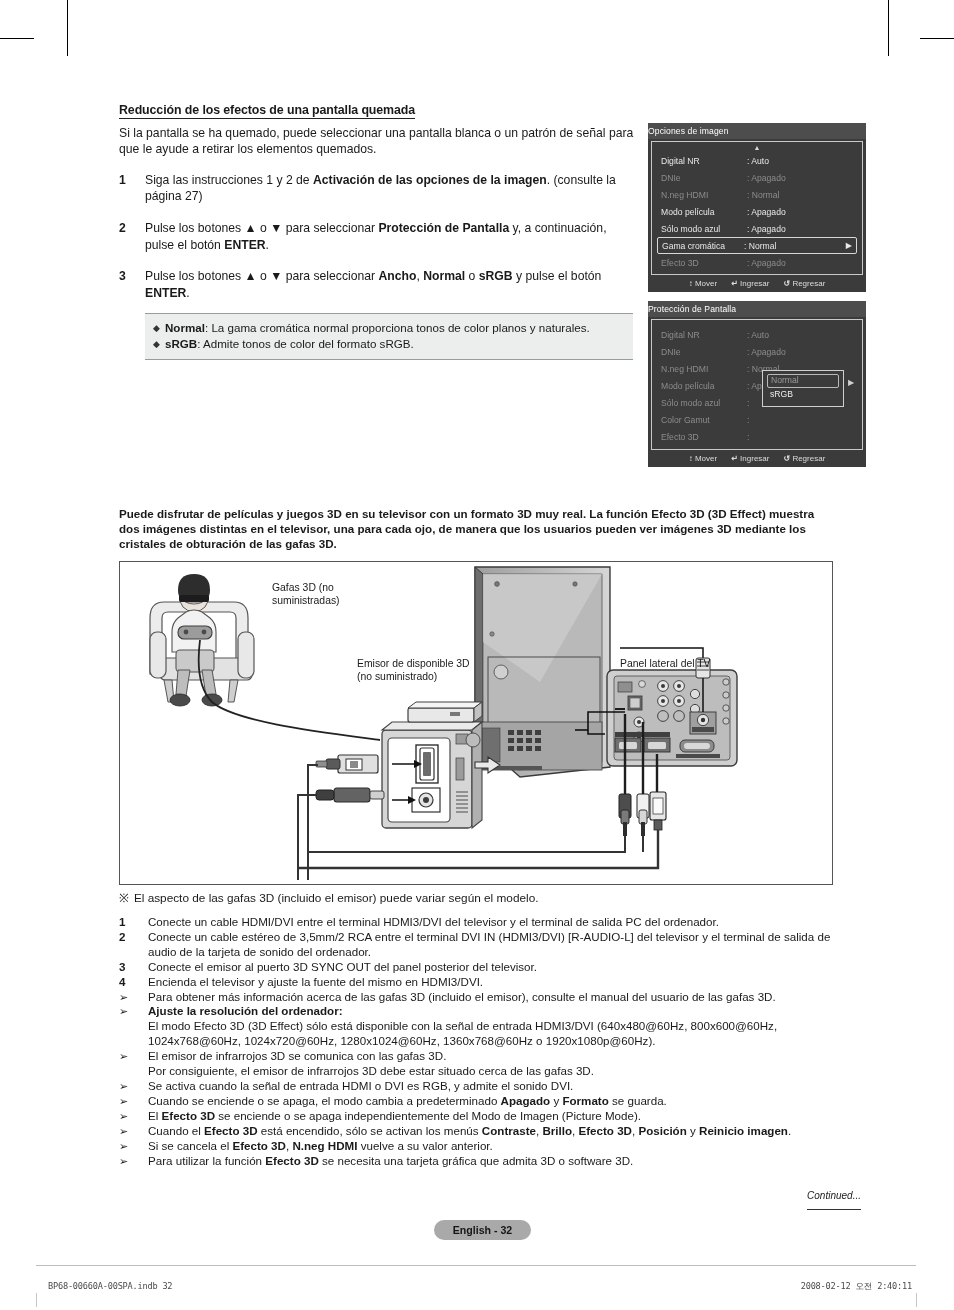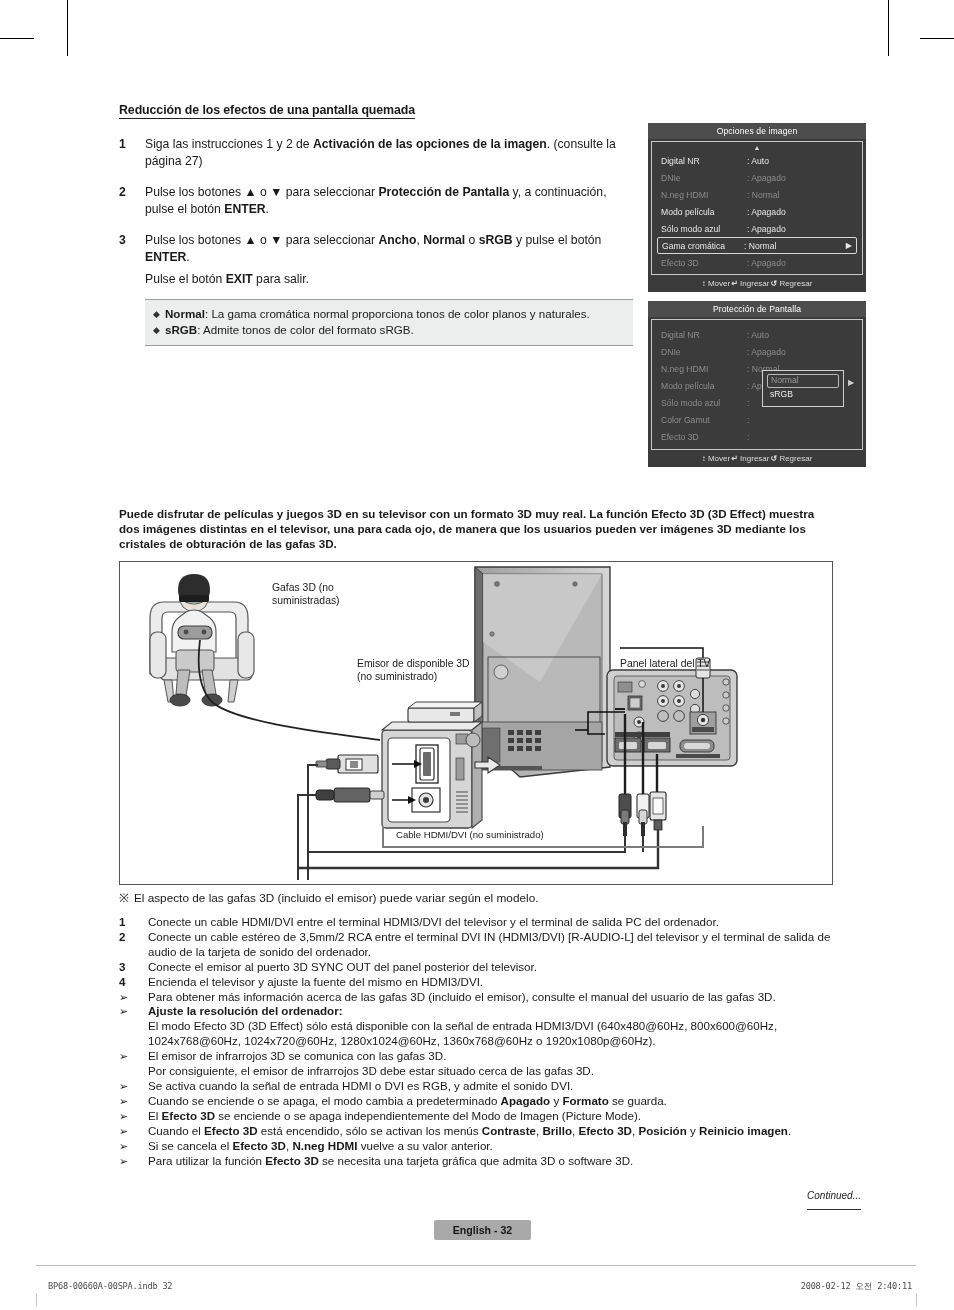--- a/index.html
+++ b/index.html
@@ -32,34 +32,34 @@
   b{font-weight:bold;}
 
   .notebox{margin-top:12px;margin-left:26px;background:#eceded;border-top:1px solid #9a9a9a;
            border-bottom:1px solid #9a9a9a;padding:6px 10px 7px 8px;width:470px;}
   .notebox .nl{font-size:11.6px;line-height:15.6px;display:flex;}
   .notebox .nl .bt{width:12px;flex:0 0 12px;color:#333;font-size:9px;line-height:16px;}
 
   
   .osd{position:absolute;width:218px;background:#3b3b3b;color:#e8e8e8;
        font-size:8.6px;box-sizing:border-box;}
-  .osd .osd-title{background:#4d4d4d;text-align:center;padding:3px 0 3px;
+  .osd .osd-title{background:#4d4d4d;text-align:left;padding:3px 0 3px;
                   font-size:8.6px;color:#fff;letter-spacing:0.1px;}
   .osd .osd-body{position:relative;border:1.2px solid #c9c9c9;margin:2px 3px 0 3px;
                  padding:2px 0 3px 0;min-height:120px;}
   .osd .uparrow{text-align:center;font-size:7px;line-height:7px;color:#d7d7d7;height:8px;}
   .osd .row{display:flex;align-items:center;height:17px;padding:0 8px 0 9px;position:relative;}
   .osd .row .lbl{width:86px;flex:0 0 86px;}
   .osd .row .val{flex:1;}
   .osd .row.dim .lbl,.osd .row.dim .val{color:#8c8c8c;}
   .osd .row.sel{border:1.1px solid #d8d8d8;border-radius:2px;height:15px;
                 margin:0 5px;padding:0 4px 0 4px;}
   .osd .row.sel .lbl{width:82px;flex:0 0 82px;}
   .osd .row.sel .arr{font-size:8px;color:#e9e9e9;}
-  .osd .osd-foot{display:flex;justify-content:center;gap:1px;padding:4px 0 4px;
+  .osd .osd-foot{display:flex;justify-content:center;gap:14px;padding:4px 0 4px;
                  font-size:8px;color:#dcdcdc;}
   .osd .osd-foot span{white-space:nowrap;}
 
   
   .dropdown{position:absolute;left:110px;top:50px;width:82px;background:#3b3b3b;
             border:1.1px solid #cfcfcf;padding:3px 4px 5px 4px;box-sizing:border-box;}
   .dropdown .opt{height:13px;font-size:8.6px;line-height:13px;padding-left:3px;color:#efefef;}
   .dropdown .opt.cur{border:1px solid #b9b9b9;border-radius:2px;color:#9b9b9b;height:12px;line-height:11px;}
   .dd-arrow{position:absolute;left:196px;top:58px;font-size:8px;color:#cfcfcf;}
 
@@ -84,21 +84,21 @@
   .list{position:absolute;left:119px;top:915px;width:740px;}
   .li{display:flex;font-size:11.6px;line-height:14.9px;}
   .li .mk{width:29px;flex:0 0 29px;font-weight:bold;}
   .li .mk.ar{font-weight:normal;font-size:11px;}
   .li .bd{flex:1;}
 
   .continued{position:absolute;right:93px;top:1190px;font-size:10px;font-style:italic;
              border-bottom:1px solid #333;padding-bottom:8px;}
 
   .pagebadge{position:absolute;left:434px;top:1220px;width:97px;height:20px;
-             background:#a9a9a9;border-radius:2px;color:#161616;font-size:10.6px;
+             background:#a9a9a9;border-radius:10px;color:#161616;font-size:10.6px;
              font-weight:bold;text-align:center;line-height:20px;}
 
   
   .footline{position:absolute;left:36px;top:1265px;width:880px;height:1px;background:#bdbdbd;}
   .footl{position:absolute;left:48px;top:1281px;font-size:8.6px;color:#4a4a4a;
          font-family:"DejaVu Sans Mono",monospace;letter-spacing:-0.2px;}
   .footr{position:absolute;right:42px;top:1281px;font-size:8.6px;color:#4a4a4a;
          font-family:"DejaVu Sans Mono",monospace;letter-spacing:-0.2px;}
   .footbar{position:absolute;left:36px;top:1293px;width:1px;height:14px;background:#c6c6c6;}
   .footbar.r{left:916px;}
@@ -108,35 +108,35 @@
 
 <div class="crop v" style="left:67px;top:0;"></div>
 <div class="crop v" style="left:888px;top:0;"></div>
 <div class="crop h" style="left:0;top:38px;"></div>
 <div class="crop h" style="right:0;top:38px;"></div>
 
 <div id="page">
 
   <div class="col-left">
     <h3 class="sec-head">Reducción de los efectos de una pantalla quemada</h3>
+    <p class="intro">Si la pantalla se ha quemado, puede seleccionar una pantalla blanca o un patrón de señal para que le ayude a retirar los elementos quemados.</p>
 
     <div class="steps">
       <div class="step">
         <div class="num">1</div>
         <div class="txt"><span>Siga las instrucciones 1 y 2 de <b>Activación de las opciones de la imagen</b>. (consulte la página 27)</span></div>
       </div>
       <div class="step" style="margin-top:6px;">
         <div class="num">2</div>
         <div class="txt"><span>Pulse los botones ▲ o ▼ para seleccionar <b>Protección de Pantalla</b> y, a continuación, pulse el botón <b>ENTER</b>.</span></div>
       </div>
       <div class="step" style="margin-top:6px;margin-bottom:0;">
         <div class="num">3</div>
         <div class="txt">
           <span>Pulse los botones ▲ o ▼ para seleccionar <b>Ancho</b>, <b>Normal</b> o <b>sRGB</b> y pulse el botón <b>ENTER</b>.</span>
-          <div class="sub"><span>Pulse el botón <b>EXIT</b> para salir.</span></div>
         </div>
       </div>
     </div>
 
     <div class="notebox">
       <div class="nl">
         <span class="bt">◆</span>
         <span><b>Normal</b>: La gama cromática normal proporciona tonos de color planos y naturales.</span>
       </div>
       <div class="nl">
@@ -447,23 +447,20 @@
           <line x1="577" y1="104" x2="589" y2="104"></line>
         <line x1="577" y1="108" x2="589" y2="108"></line>
       </g>
       <path d="M583 116 L583 150" fill="none" stroke="#111" stroke-width="1.5"></path>
     </svg>
 
     <div class="figlabel" style="left:152px;top:19px;width:92px;">Gafas 3D (no suministradas)</div>
     <div class="figlabel" style="left:237px;top:95px;width:120px;">Emisor de disponible 3D (no suministrado)</div>
     <div class="figlabel" style="left:500px;top:95px;width:130px;">Panel lateral del TV</div>
 
-    <div class="cablecap">
-      <span>Cable HDMI/DVI (no suministrado)</span>
-    </div>
   </div>
 
   <div class="note-star">
     <span class="mk">※</span><span>El aspecto de las gafas 3D (incluido el emisor) puede variar según el modelo.</span>
   </div>
 
   <div class="list">
     <div class="li">
         <span class="mk">1</span>
         <span class="bd">Conecte un cable HDMI/DVI entre el terminal HDMI3/DVI del televisor y el terminal de salida PC del ordenador.</span>

